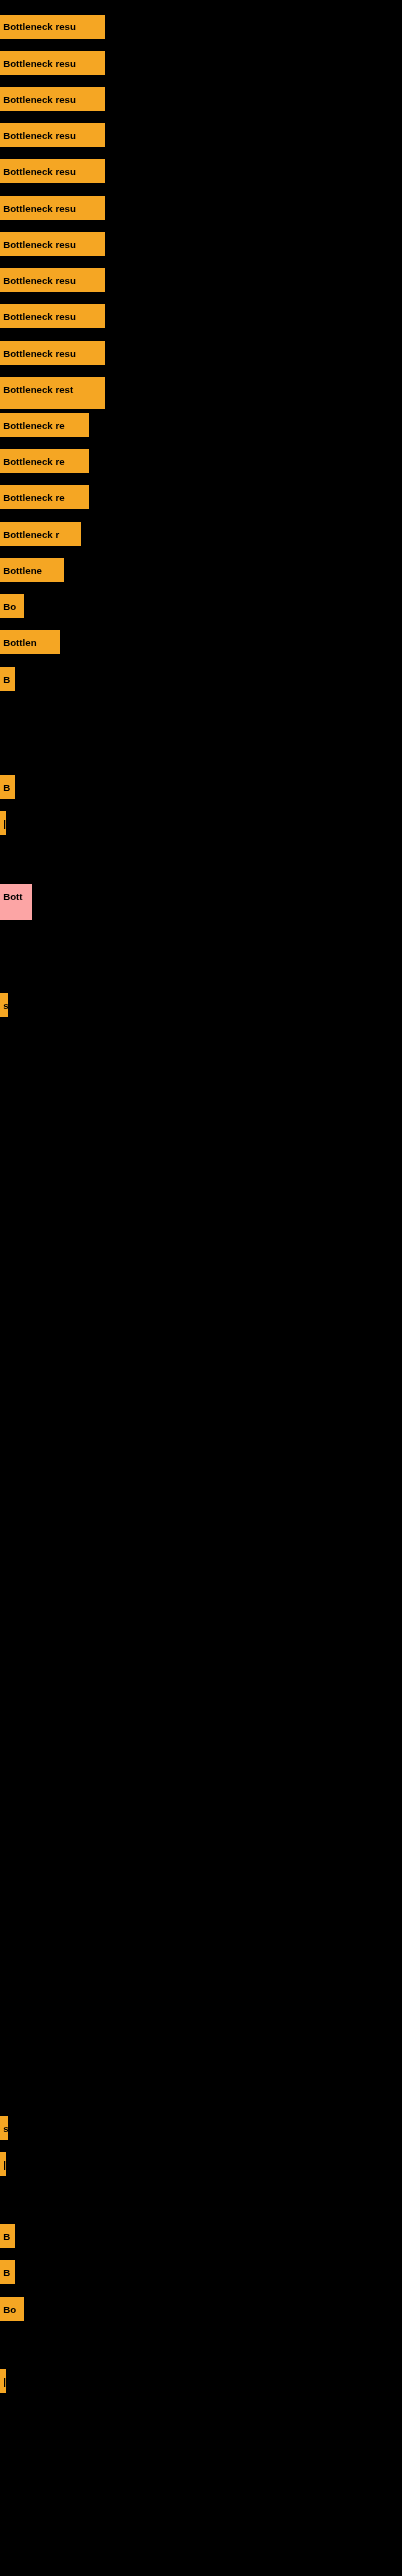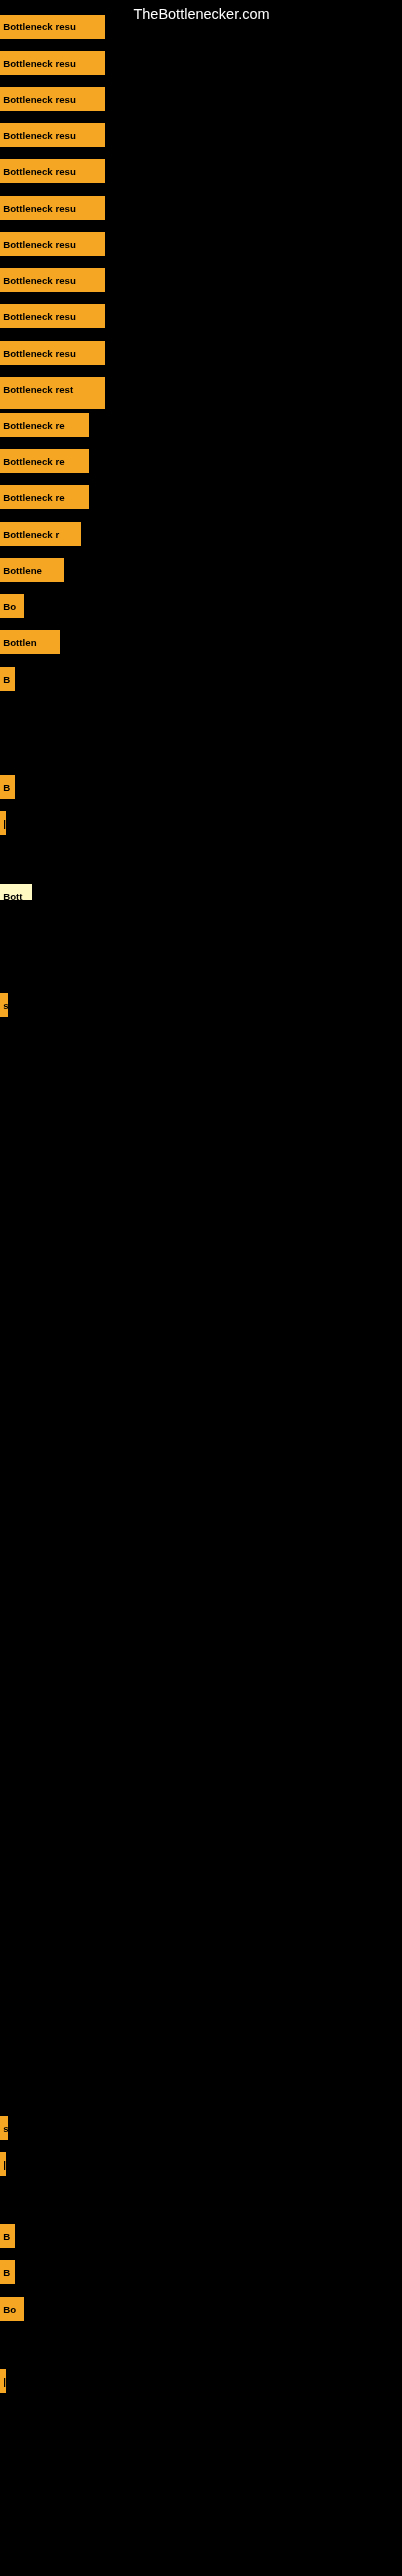--- a/index.html
+++ b/index.html
@@ -21,21 +21,20 @@
       color: #ffffff;
       font-size: 14.5px;
       padding: 6.4px 0;
       font-weight: normal;
     }
   </style>
 </head>
 <body>
 
 <div style="position: relative; width: 403px; min-height: 2576px; background: #000;">
-  <div class="site-title">TheBottlenecker.com</div>
 <div style="position: absolute; top: 14.5px; left: 0px; height: 24px;"><span style="background-color: rgb(245, 166, 35); color: rgb(0, 0, 0); font-size: 9.7px; font-weight: bold; padding: 1.6px 3.2px; white-space: nowrap; overflow: hidden; display: inline-block; height: 24px; line-height: 21px; max-width: 105px; min-width: 105px;">Bottleneck resu</span></div>
     <div style="position: absolute; top: 51px; left: 0px; height: 24px;"><span style="background-color: rgb(245, 166, 35); color: rgb(0, 0, 0); font-size: 9.7px; font-weight: bold; padding: 1.6px 3.2px; white-space: nowrap; overflow: hidden; display: inline-block; height: 24px; line-height: 21px; max-width: 105px; min-width: 105px;">Bottleneck resu</span></div>
     <div style="position: absolute; top: 87px; left: 0px; height: 24px;"><span style="background-color: rgb(245, 166, 35); color: rgb(0, 0, 0); font-size: 9.7px; font-weight: bold; padding: 1.6px 3.2px; white-space: nowrap; overflow: hidden; display: inline-block; height: 24px; line-height: 21px; max-width: 105px; min-width: 105px;">Bottleneck resu</span></div>
     <div style="position: absolute; top: 123px; left: 0px; height: 24px;"><span style="background-color: rgb(245, 166, 35); color: rgb(0, 0, 0); font-size: 9.7px; font-weight: bold; padding: 1.6px 3.2px; white-space: nowrap; overflow: hidden; display: inline-block; height: 24px; line-height: 21px; max-width: 105px; min-width: 105px;">Bottleneck resu</span></div>
     <div style="position: absolute; top: 159px; left: 0px; height: 24px;"><span style="background-color: rgb(245, 166, 35); color: rgb(0, 0, 0); font-size: 9.7px; font-weight: bold; padding: 1.6px 3.2px; white-space: nowrap; overflow: hidden; display: inline-block; height: 24px; line-height: 21px; max-width: 105px; min-width: 105px;">Bottleneck resu</span></div>
     <div style="position: absolute; top: 196px; left: 0px; height: 24px;"><span style="background-color: rgb(245, 166, 35); color: rgb(0, 0, 0); font-size: 9.7px; font-weight: bold; padding: 1.6px 3.2px; white-space: nowrap; overflow: hidden; display: inline-block; height: 24px; line-height: 21px; max-width: 105px; min-width: 105px;">Bottleneck resu</span></div>
     <div style="position: absolute; top: 232px; left: 0px; height: 24px;"><span style="background-color: rgb(245, 166, 35); color: rgb(0, 0, 0); font-size: 9.7px; font-weight: bold; padding: 1.6px 3.2px; white-space: nowrap; overflow: hidden; display: inline-block; height: 24px; line-height: 21px; max-width: 105px; min-width: 105px;">Bottleneck resu</span></div>
     <div style="position: absolute; top: 268px; left: 0px; height: 24px;"><span style="background-color: rgb(245, 166, 35); color: rgb(0, 0, 0); font-size: 9.7px; font-weight: bold; padding: 1.6px 3.2px; white-space: nowrap; overflow: hidden; display: inline-block; height: 24px; line-height: 21px; max-width: 105px; min-width: 105px;">Bottleneck resu</span></div>
     <div style="position: absolute; top: 304px; left: 0px; height: 24px;"><span style="background-color: rgb(245, 166, 35); color: rgb(0, 0, 0); font-size: 9.7px; font-weight: bold; padding: 1.6px 3.2px; white-space: nowrap; overflow: hidden; display: inline-block; height: 24px; line-height: 21px; max-width: 105px; min-width: 105px;">Bottleneck resu</span></div>
     <div style="position: absolute; top: 341px; left: 0px; height: 24px;"><span style="background-color: rgb(245, 166, 35); color: rgb(0, 0, 0); font-size: 9.7px; font-weight: bold; padding: 1.6px 3.2px; white-space: nowrap; overflow: hidden; display: inline-block; height: 24px; line-height: 21px; max-width: 105px; min-width: 105px;">Bottleneck resu</span></div>
@@ -43,21 +42,21 @@
     <div style="position: absolute; top: 413px; left: 0px; height: 24px;"><span style="background-color: rgb(245, 166, 35); color: rgb(0, 0, 0); font-size: 9.7px; font-weight: bold; padding: 1.6px 3.2px; white-space: nowrap; overflow: hidden; display: inline-block; height: 24px; line-height: 21px; max-width: 89px; min-width: 89px;">Bottleneck re</span></div>
     <div style="position: absolute; top: 449px; left: 0px; height: 24px;"><span style="background-color: rgb(245, 166, 35); color: rgb(0, 0, 0); font-size: 9.7px; font-weight: bold; padding: 1.6px 3.2px; white-space: nowrap; overflow: hidden; display: inline-block; height: 24px; line-height: 21px; max-width: 89px; min-width: 89px;">Bottleneck re</span></div>
     <div style="position: absolute; top: 485px; left: 0px; height: 24px;"><span style="background-color: rgb(245, 166, 35); color: rgb(0, 0, 0); font-size: 9.7px; font-weight: bold; padding: 1.6px 3.2px; white-space: nowrap; overflow: hidden; display: inline-block; height: 24px; line-height: 21px; max-width: 89px; min-width: 89px;">Bottleneck re</span></div>
     <div style="position: absolute; top: 522px; left: 0px; height: 39px;"><span style="background-color: rgb(245, 166, 35); color: rgb(0, 0, 0); font-size: 9.7px; font-weight: bold; padding: 1.6px 3.2px; white-space: nowrap; overflow: hidden; display: inline-block; height: 24px; line-height: 21px; max-width: 81px; min-width: 81px;">Bottleneck r</span></div>
     <div style="position: absolute; top: 558px; left: 0px; height: 24px; border-radius: 6px;"><span style="background-color: rgb(245, 166, 35); color: rgb(0, 0, 0); font-size: 9.7px; font-weight: bold; padding: 1.6px 3.2px; white-space: nowrap; overflow: hidden; display: inline-block; height: 24px; line-height: 21px; max-width: 64px; min-width: 64px;">Bottlene</span></div>
     <div style="position: absolute; top: 594px; left: 0px; height: 24px;"><span style="background-color: rgb(245, 166, 35); color: rgb(0, 0, 0); font-size: 9.7px; font-weight: bold; padding: 1.6px 3.2px; white-space: nowrap; overflow: hidden; display: inline-block; height: 24px; line-height: 21px; max-width: 24px; min-width: 24px;">Bo</span></div>
     <div style="position: absolute; top: 630px; left: 0px; height: 24px;"><span style="background-color: rgb(245, 166, 35); color: rgb(0, 0, 0); font-size: 9.7px; font-weight: bold; padding: 1.6px 3.2px; white-space: nowrap; overflow: hidden; display: inline-block; height: 24px; line-height: 21px; max-width: 60px; min-width: 60px;">Bottlen</span></div>
     <div style="position: absolute; top: 667px; left: 0px; height: 24px;"><span style="background-color: rgb(245, 166, 35); color: rgb(0, 0, 0); font-size: 9.7px; font-weight: bold; padding: 1.6px 3.2px; white-space: nowrap; overflow: hidden; display: inline-block; height: 24px; line-height: 21px; max-width: 14.5px; min-width: 14.5px;">B</span></div>
     <div style="position: absolute; top: 775px; left: 0px; height: 24px;"><span style="background-color: rgb(245, 166, 35); color: rgb(0, 0, 0); font-size: 9.7px; font-weight: bold; padding: 1.6px 3.2px; white-space: nowrap; overflow: hidden; display: inline-block; height: 24px; line-height: 21px; max-width: 14.5px; min-width: 14.5px;">B</span></div>
     <div style="position: absolute; top: 811px; left: 0px; height: 24px;"><span style="background-color: rgb(245, 166, 35); color: rgb(0, 0, 0); font-size: 9.7px; font-weight: bold; padding: 1.6px 3.2px; white-space: nowrap; overflow: hidden; display: inline-block; height: 24px; line-height: 21px; max-width: 6.4px; min-width: 6.4px;">|</span></div>
-    <div style="position: absolute; top: 884px; left: 0px; height: 24px;"><span style="background-color: #fef9c3; color: rgb(0, 0, 0); font-size: 9.7px; font-weight: bold; padding: 1.6px 3.2px; white-space: nowrap; overflow: hidden; display: inline-block; height: 16px; line-height: 21px; max-width: 32px; min-width: 32px;">Bott</span></div>
+    <div style="position: absolute; top: 884px; left: 0px; height: 24px;"><span style="background-color: #fca5a5; color: rgb(0, 0, 0); font-size: 9.7px; font-weight: bold; padding: 1.6px 3.2px; white-space: nowrap; overflow: hidden; display: inline-block; height: 36px; line-height: 21px; max-width: 32px; min-width: 32px;">Bott</span></div>
     <div style="position: absolute; top: 993px; left: 0px; height: 24px;"><span style="background-color: rgb(245, 166, 35); color: rgb(0, 0, 0); font-size: 9.7px; font-weight: bold; padding: 1.6px 3.2px; white-space: nowrap; overflow: hidden; display: inline-block; height: 24px; line-height: 21px; max-width: 8px; min-width: 8px;">s</span></div>
     <div style="position: absolute; top: 2116px; left: 0px; height: 24px;"><span style="background-color: rgb(245, 166, 35); color: rgb(0, 0, 0); font-size: 9.7px; font-weight: bold; padding: 1.6px 3.2px; white-space: nowrap; overflow: hidden; display: inline-block; height: 24px; line-height: 21px; max-width: 8px; min-width: 8px;">s</span></div>
     <div style="position: absolute; top: 2152px; left: 0px; height: 24px;"><span style="background-color: rgb(245, 166, 35); color: rgb(0, 0, 0); font-size: 9.7px; font-weight: bold; padding: 1.6px 3.2px; white-space: nowrap; overflow: hidden; display: inline-block; height: 24px; line-height: 21px; max-width: 6.4px; min-width: 6.4px;">|</span></div>
     <div style="position: absolute; top: 2224px; left: 0px; height: 24px;"><span style="background-color: rgb(245, 166, 35); color: rgb(0, 0, 0); font-size: 9.7px; font-weight: bold; padding: 1.6px 3.2px; white-space: nowrap; overflow: hidden; display: inline-block; height: 24px; line-height: 21px; max-width: 14.5px; min-width: 14.5px;">B</span></div>
     <div style="position: absolute; top: 2260px; left: 0px; height: 24px;"><span style="background-color: rgb(245, 166, 35); color: rgb(0, 0, 0); font-size: 9.7px; font-weight: bold; padding: 1.6px 3.2px; white-space: nowrap; overflow: hidden; display: inline-block; height: 24px; line-height: 21px; max-width: 14.5px; min-width: 14.5px;">B</span></div>
     <div style="position: absolute; top: 2297px; left: 0px; height: 24px;"><span style="background-color: rgb(245, 166, 35); color: rgb(0, 0, 0); font-size: 9.7px; font-weight: bold; padding: 1.6px 3.2px; white-space: nowrap; overflow: hidden; display: inline-block; height: 24px; line-height: 21px; max-width: 24px; min-width: 24px;">Bo</span></div>
     <div style="position: absolute; top: 2369px; left: 0px; height: 24px;"><span style="background-color: rgb(245, 166, 35); color: rgb(0, 0, 0); font-size: 9.7px; font-weight: bold; padding: 1.6px 3.2px; white-space: nowrap; overflow: hidden; display: inline-block; height: 24px; line-height: 21px; max-width: 6.4px; min-width: 6.4px;">|</span></div>
   </div>
 
 

